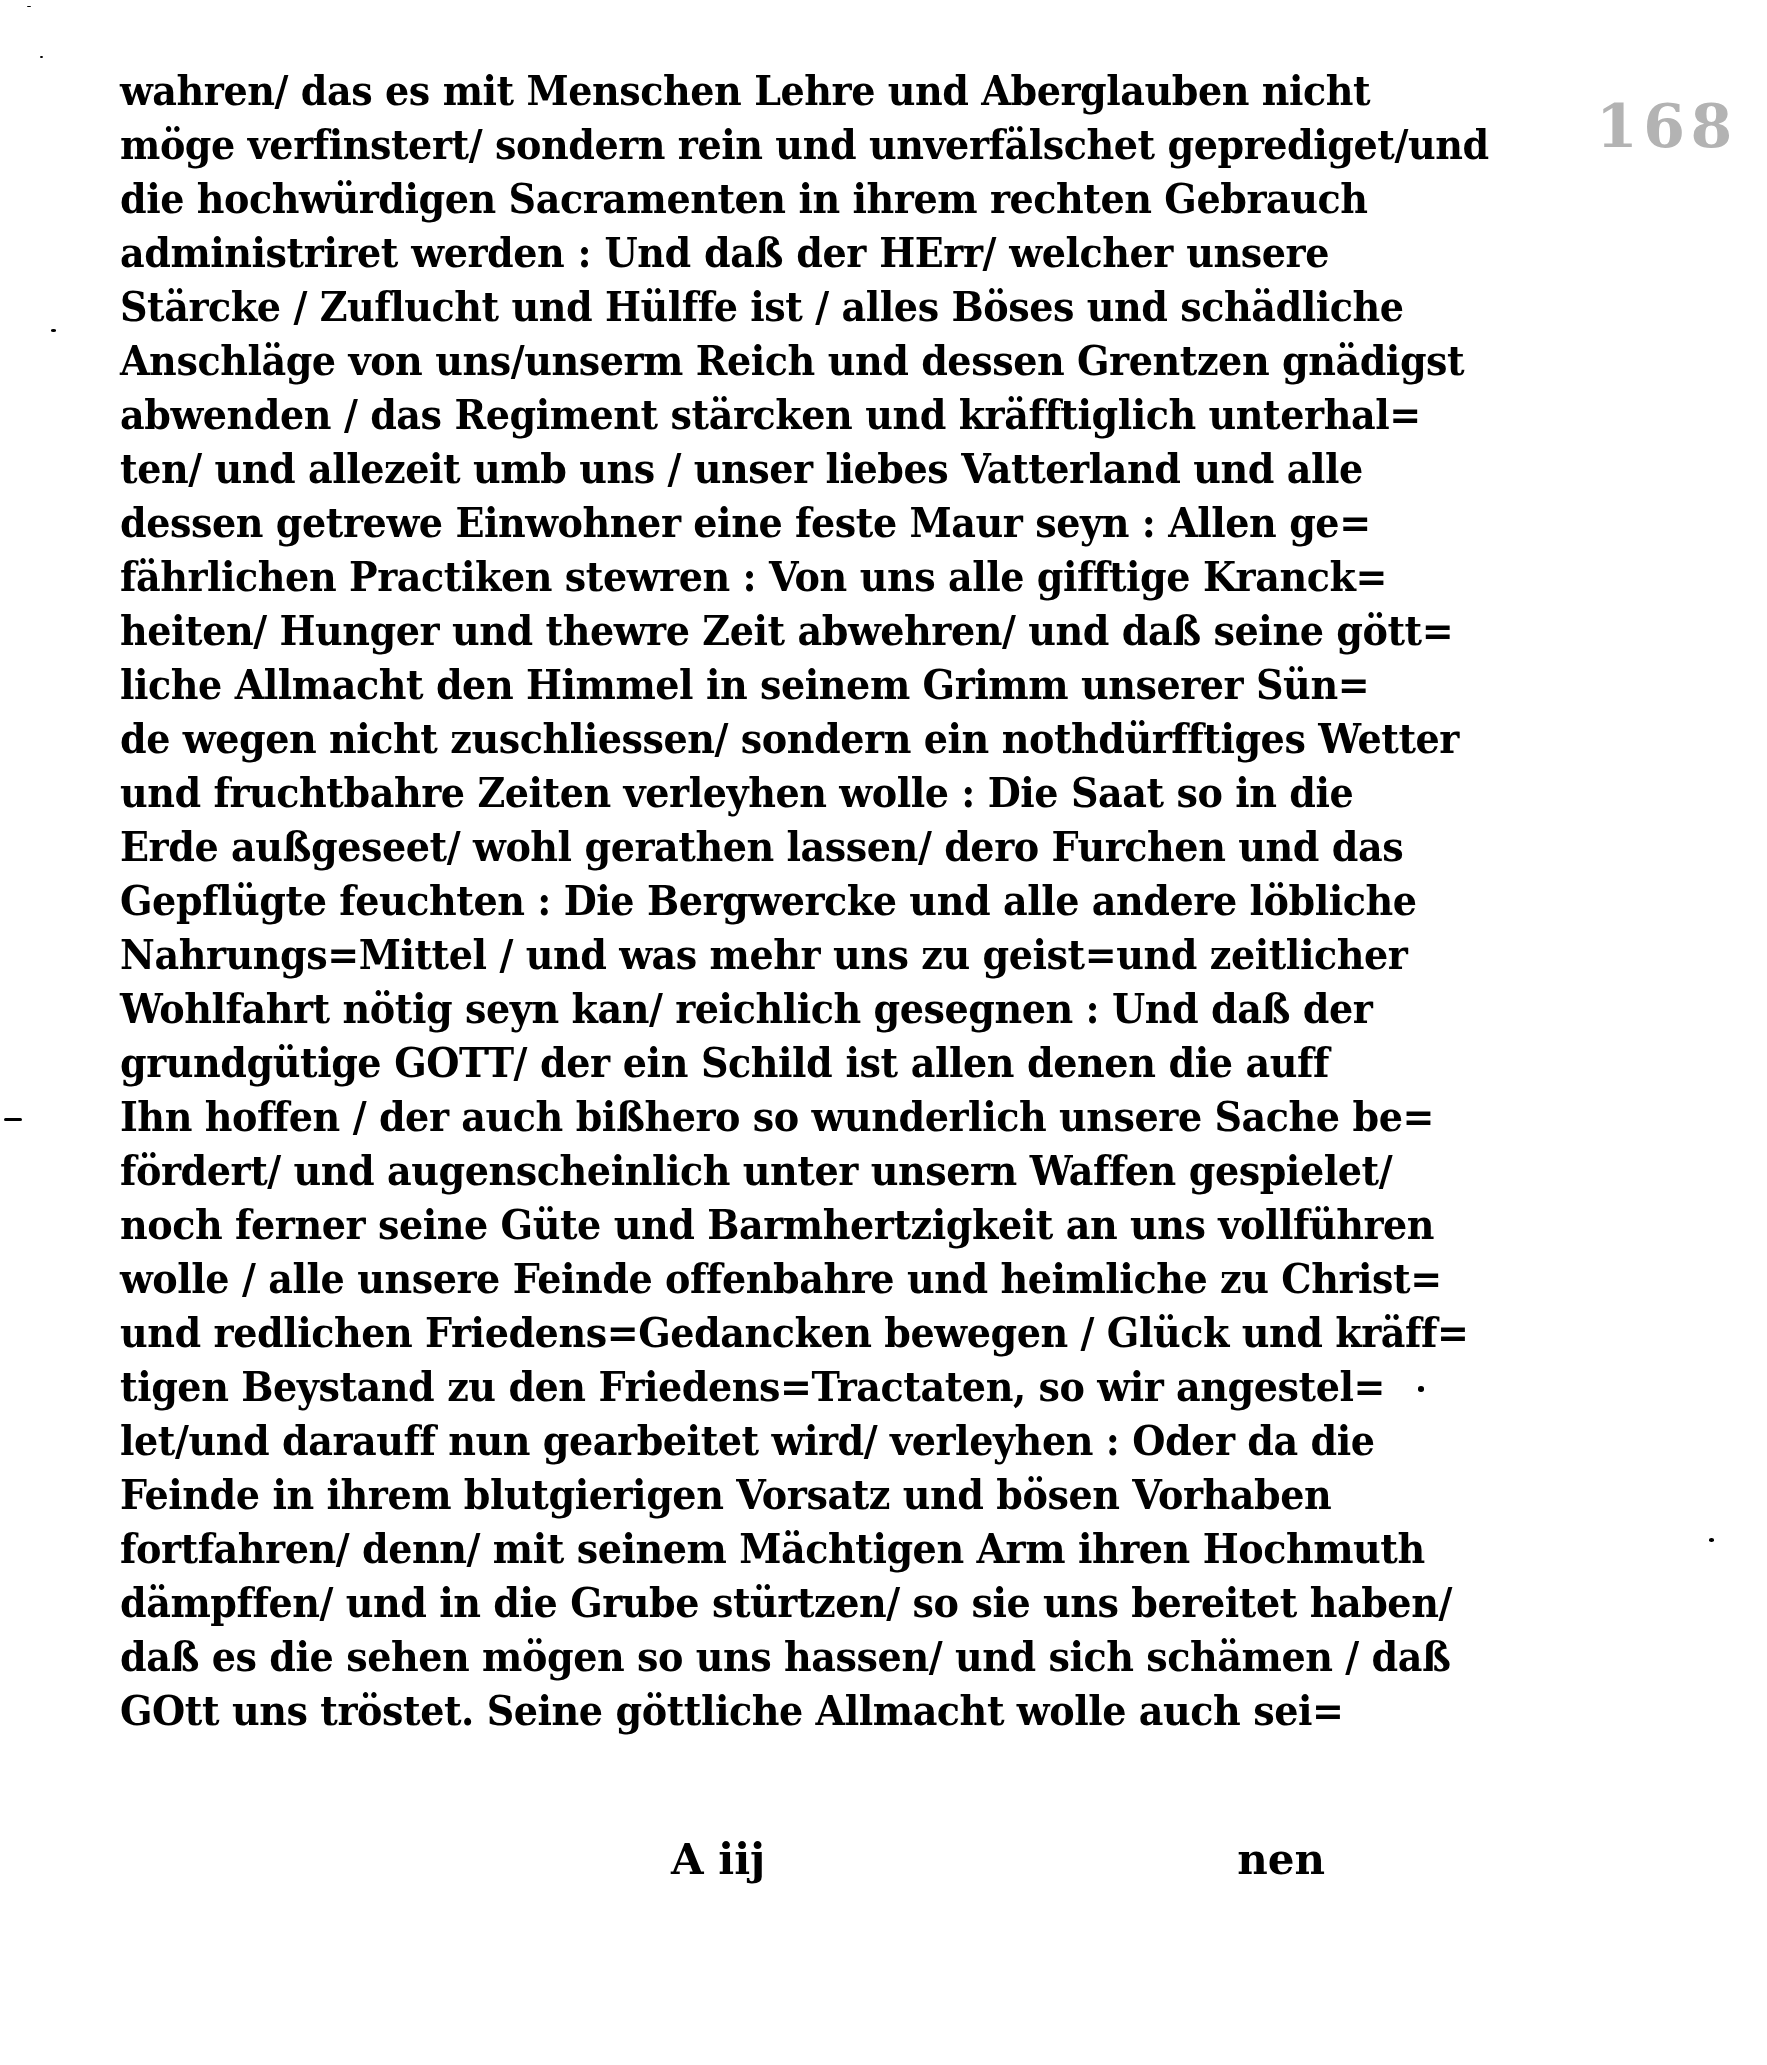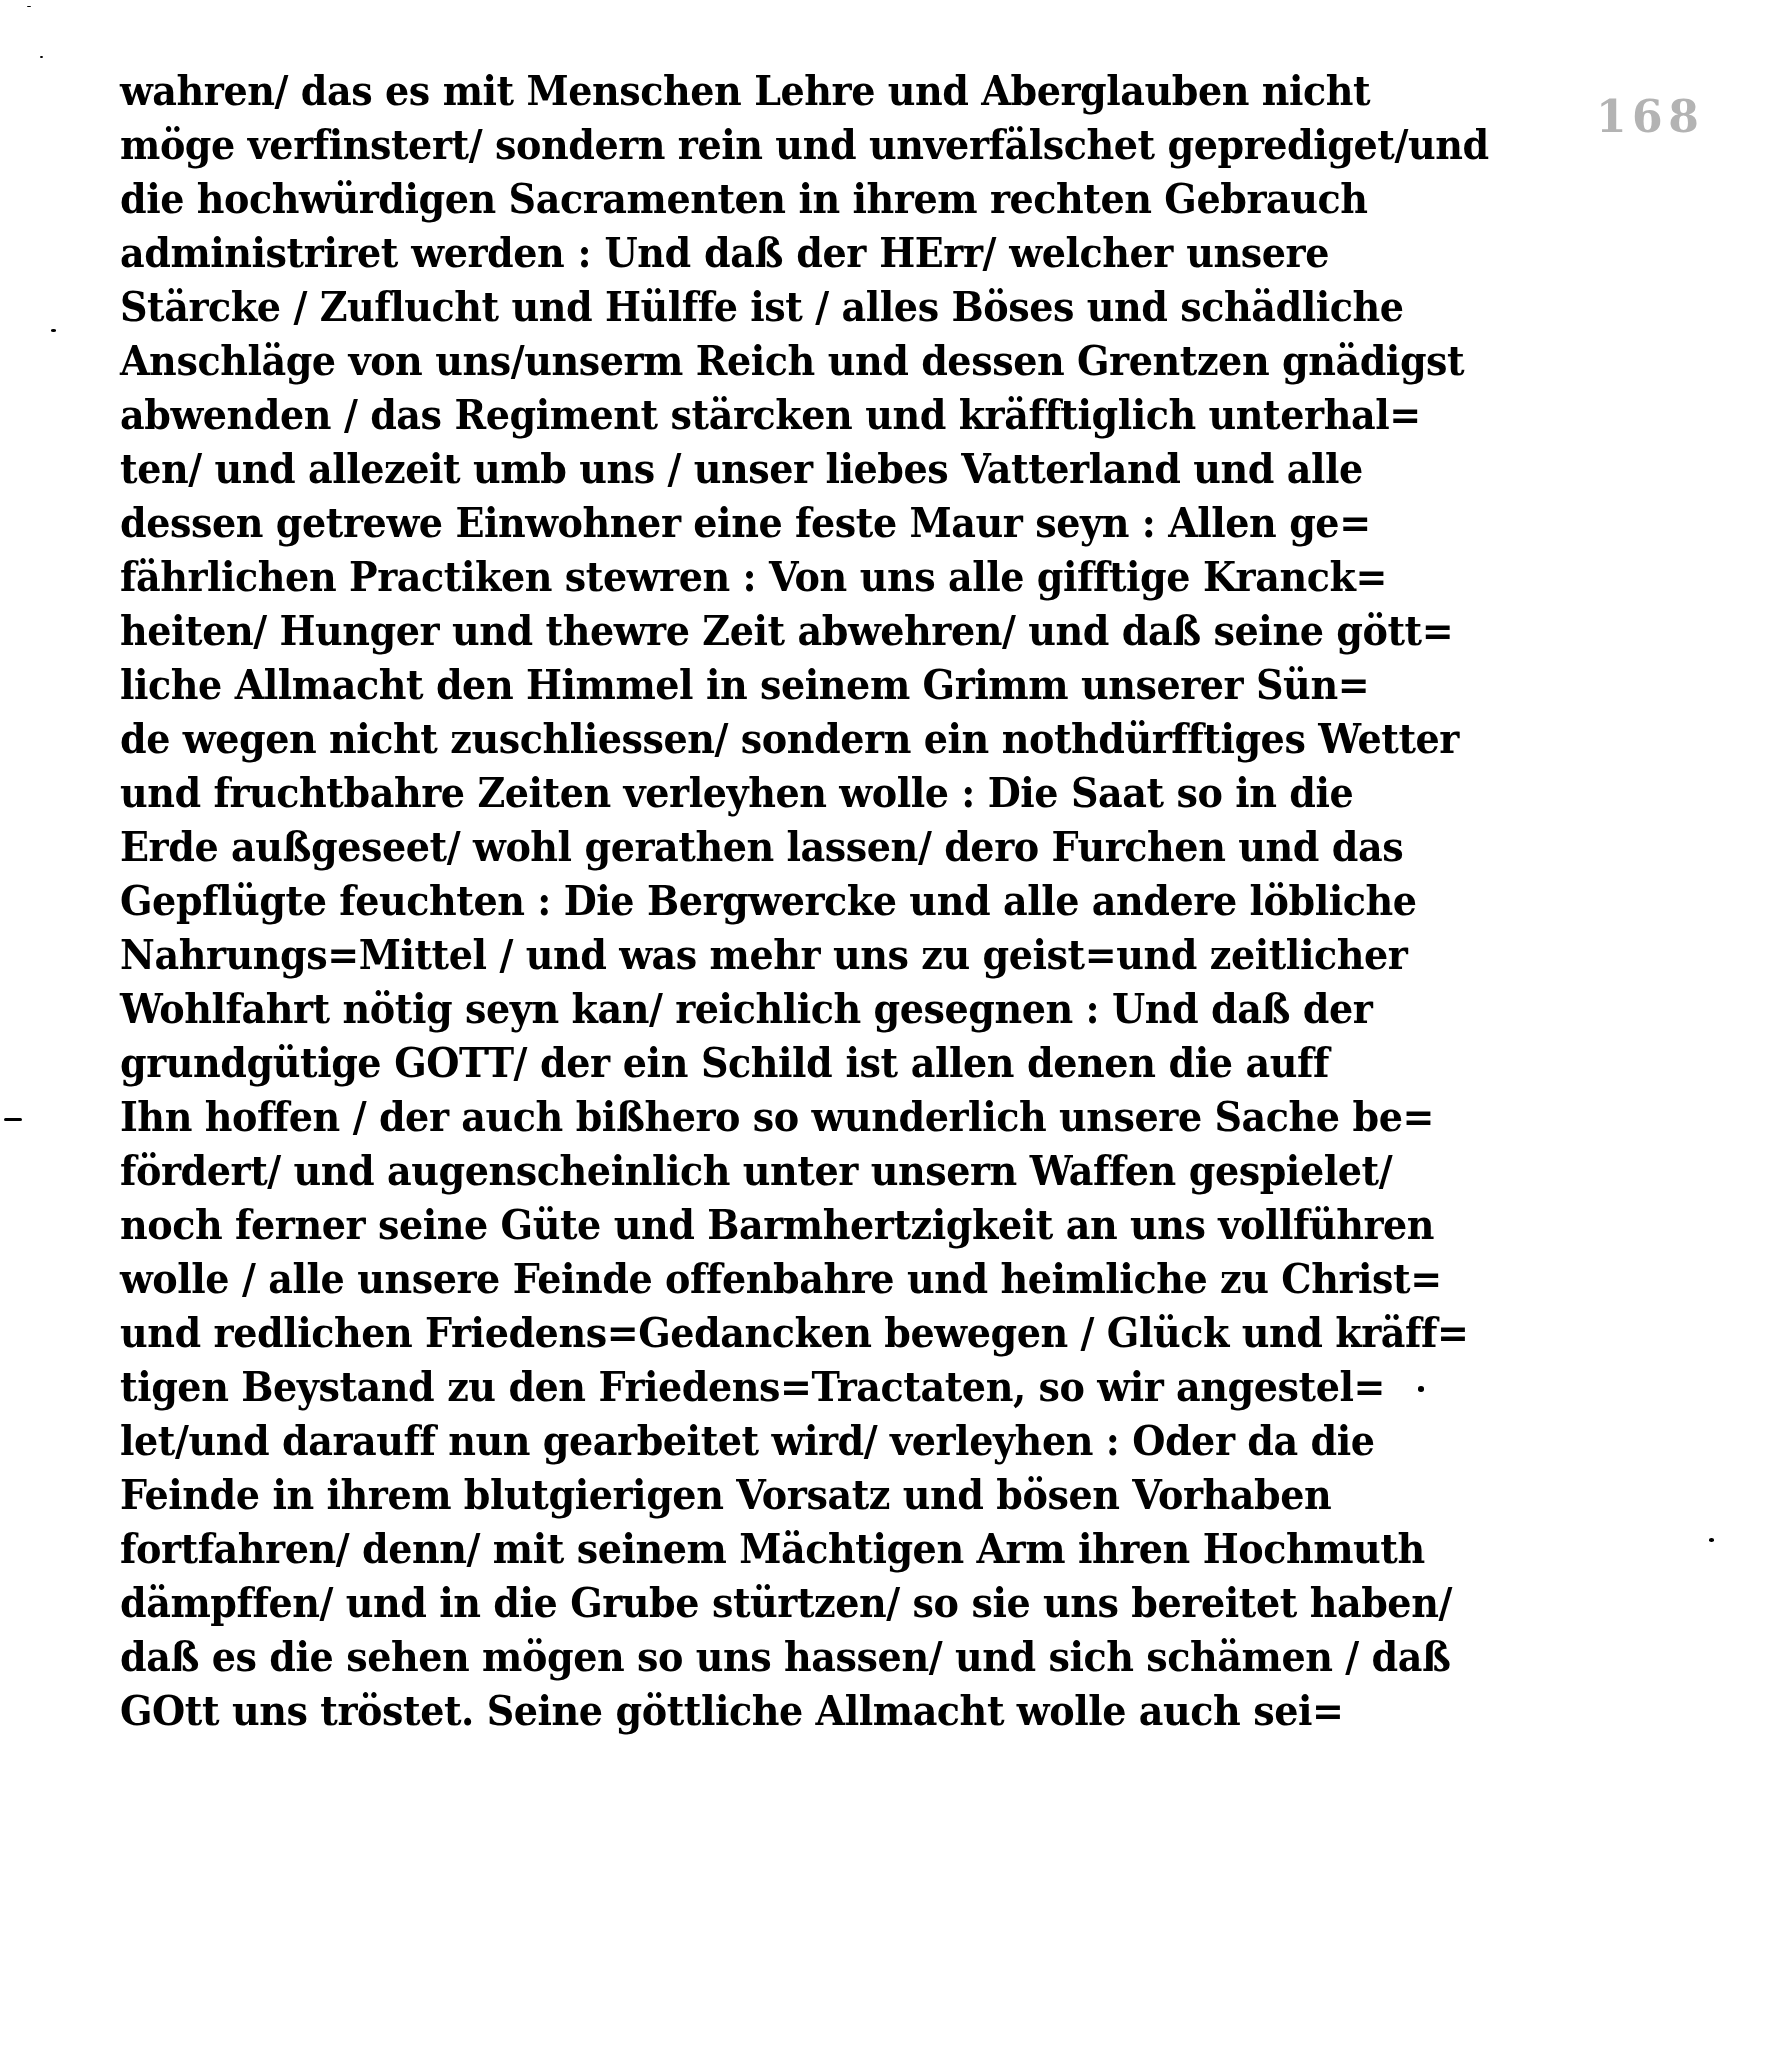--- a/index.html
+++ b/index.html
@@ -18,21 +18,21 @@
   .page {
     position: absolute;
     left: 0; top: 0;
     width: 1767px; height: 2066px;
     background: #ffffff;
   }
   .page-number {
     position: absolute;
     left: 1596px;
     top: 91px;
-    font-size: 44px;
+    font-size: 60px;
     font-weight: bold;
     color: #9a9a9a;
     letter-spacing: 5.5px;
     opacity: 0.75;
     font-family: "DejaVu Serif", serif;
   }
   .text-block {
     position: absolute;
     left: 120px;
     top: 64px;
@@ -117,20 +117,24 @@
     <div class="line">und redlichen Friedens=Gedancken bewegen / Glück und kräff=</div>
     <div class="line">tigen Beystand zu den Friedens=Tractaten, so wir angestel=</div>
     <div class="line">let/und darauff nun gearbeitet wird/ verleyhen : Oder da die</div>
     <div class="line">Feinde in ihrem blutgierigen Vorsatz und bösen Vorhaben</div>
     <div class="line">fortfahren/ denn/ mit seinem Mächtigen Arm ihren Hochmuth</div>
     <div class="line">dämpffen/ und in die Grube stürtzen/ so sie uns bereitet haben/</div>
     <div class="line">daß es die sehen mögen so uns hassen/ und sich schämen / daß</div>
     <div class="line">GOtt uns tröstet.    Seine göttliche Allmacht wolle auch sei=</div>
   </div>
 
+  <div class="signature-row">
+    <span class="signature-mark">A iij</span>
+    <span class="catchword">nen</span>
+  </div>
 
   <span class="speck" style="left:27px;top:5.5px;width:3.6px;height:1.8px;"></span>
   <span class="speck" style="left:40px;top:56px;width:2.7px;height:1.8px;"></span>
   <span class="speck" style="left:51px;top:329px;width:4.5px;height:2.7px;"></span>
   <span class="speck" style="left:1709px;top:1538px;width:4.5px;height:3.6px;"></span>
   <span class="speck" style="left:1418px;top:1386px;width:5.5px;height:5.5px;"></span>
   <span class="speck" style="left:3.6px;top:1118px;width:18px;height:2.7px;border-radius:1.8px;"></span>
 </div>
 
 

